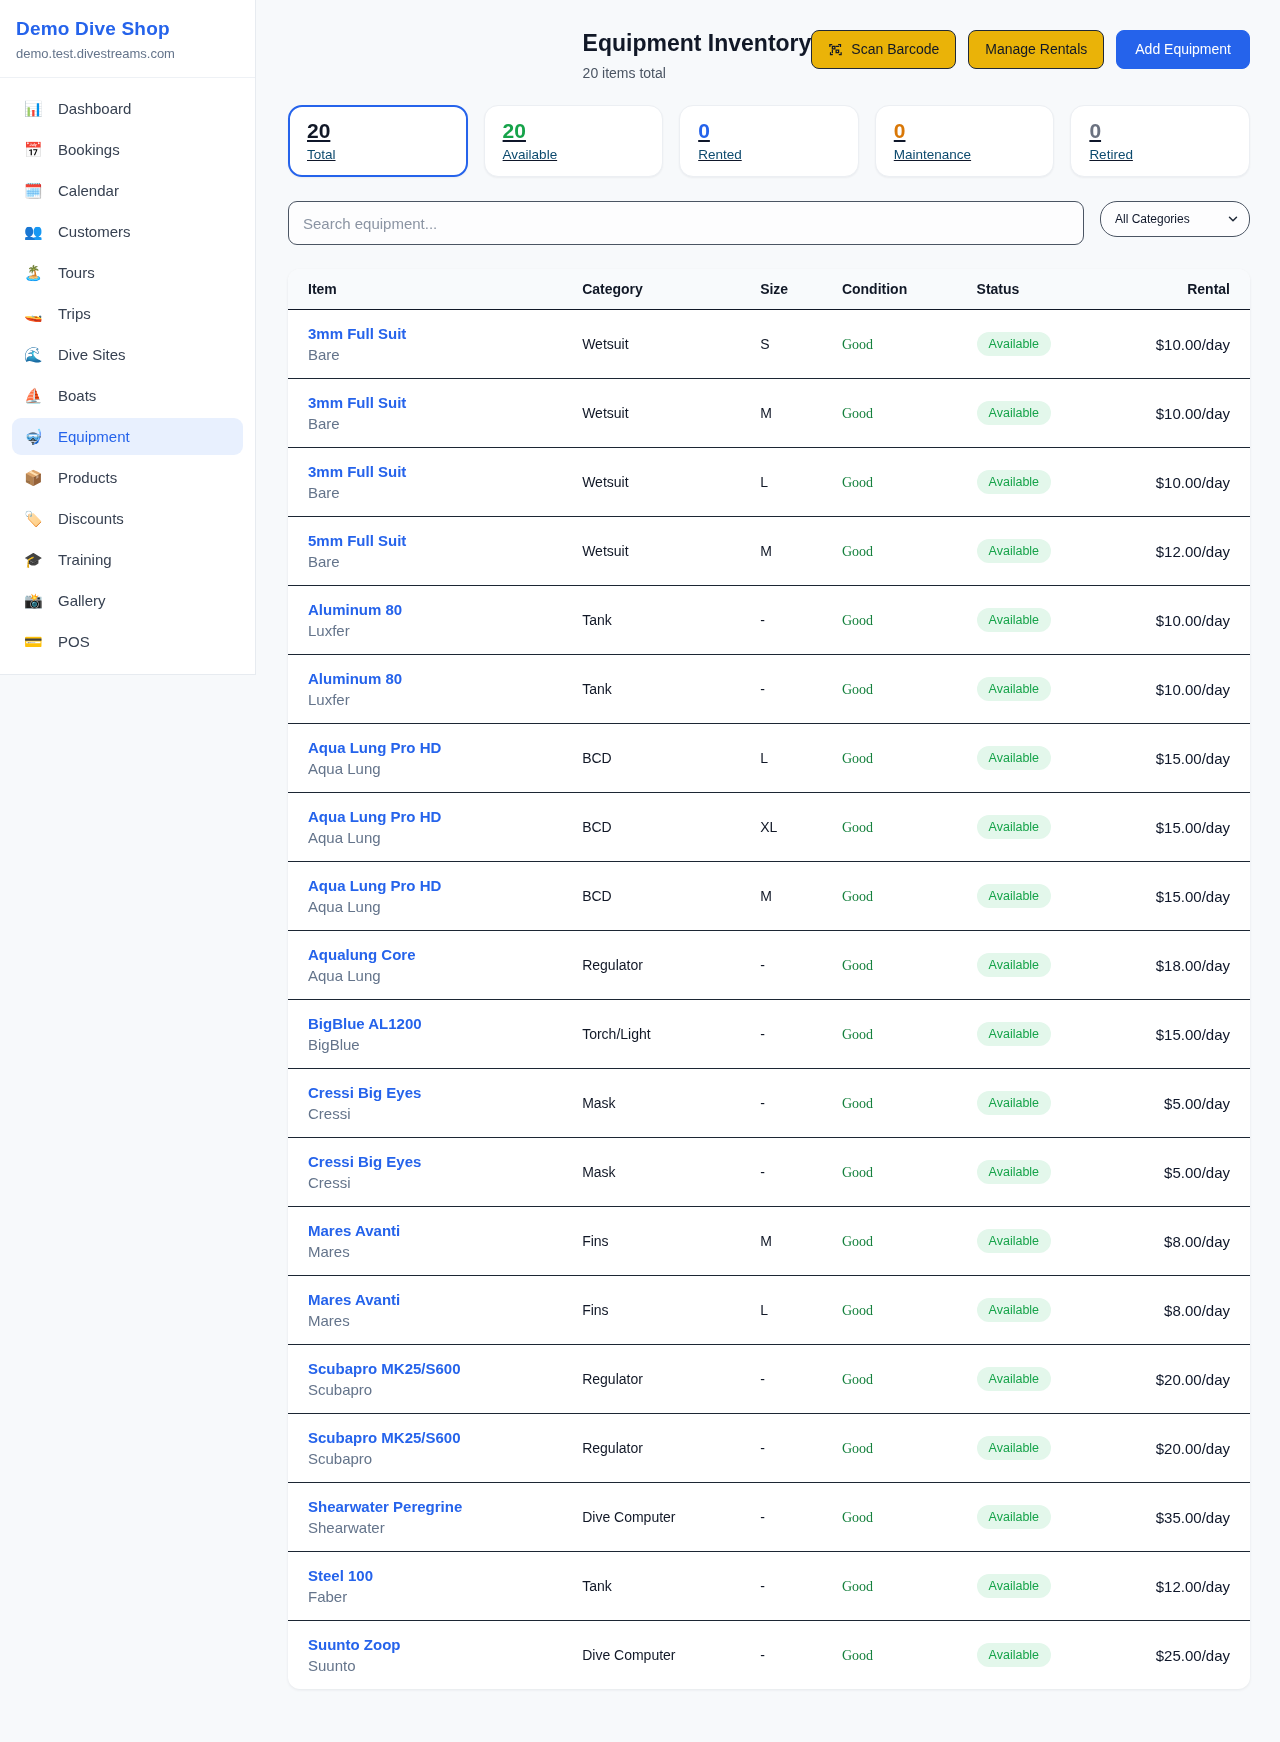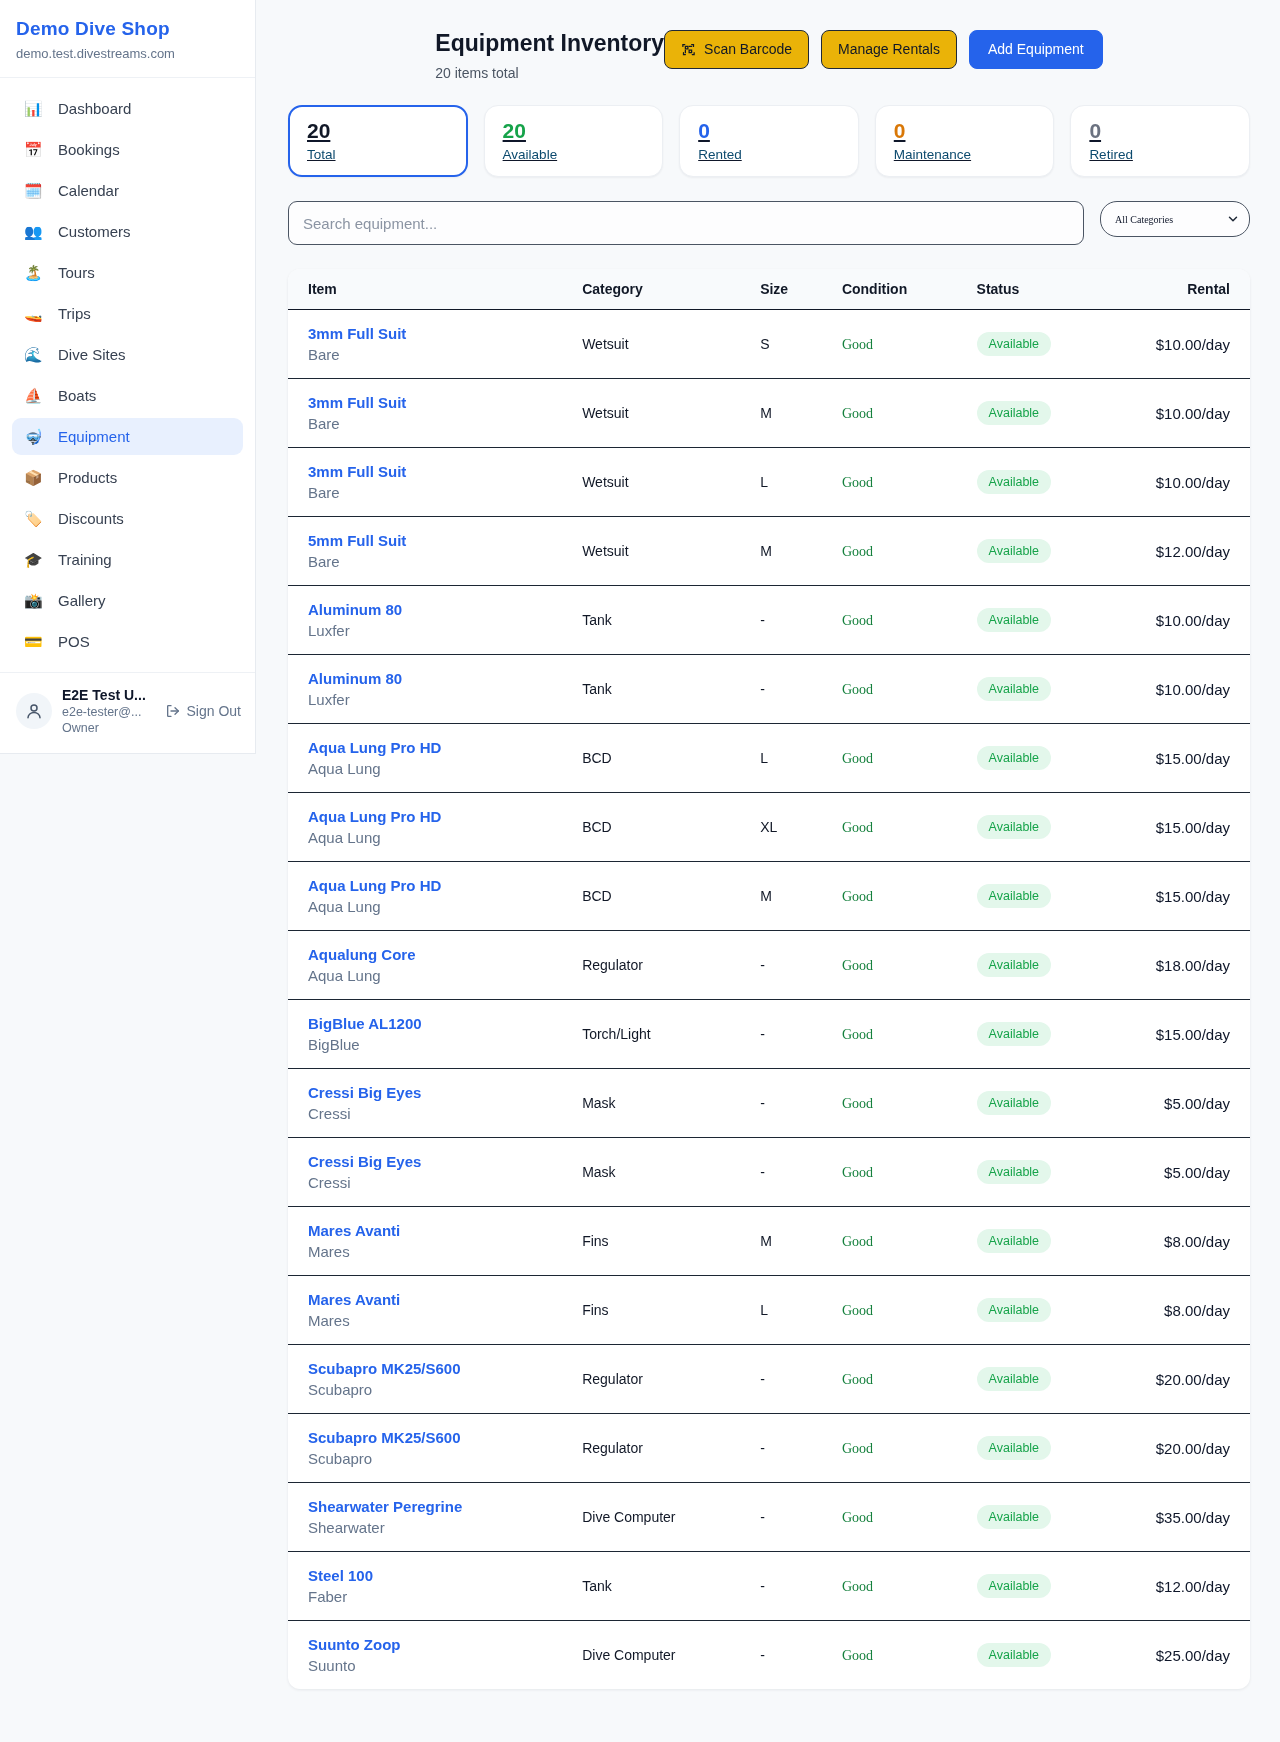--- a/index.html
+++ b/index.html
@@ -47,21 +47,21 @@
   .user-email, .user-role { font-size: 12.5px; color: #64748b; margin-top: 2px; }
   .signout {
     margin-left: auto; display: flex; align-items: center; gap: 6px;
     color: #64748b; font-size: 14px; background: none; border: none; cursor: pointer;
     font-family: inherit; white-space: nowrap;
   }
 
   
   .main { margin-left: 256px; padding: 30px 30px 26px 32px; }
 
-  .page-header { display: flex; justify-content: center; align-items: flex-start; }
+  .page-header { display: flex; justify-content: flex-end; align-items: flex-start; }
   .page-title { font-size: 23px; font-weight: bold; color: #111827; }
   .page-subtitle { font-size: 14px; color: #4b5563; margin-top: 8px; }
   .header-actions { display: flex; gap: 12px; }
   .btn {
     display: inline-flex; align-items: center; gap: 8px;
     font-family: inherit; font-size: 14px; font-weight: 500;
     padding: 9px 16px; border-radius: 8px; cursor: pointer; line-height: 1.2;
   }
   .btn-outline { background: #eab308; border: 1px solid #1f2937; color: #111827; }
   .btn-primary { background: #2563eb; border: 1px solid #2563eb; color: #ffffff; padding: 10px 18px; }
@@ -81,21 +81,21 @@
   .filters { display: flex; gap: 16px; margin-top: 24px; }
   .search-input {
     flex: 1 1 auto; height: 44px; border: 1px solid #4b5563; border-radius: 9px;
     padding: 0 14px; font-size: 15px; font-family: inherit; color: #0f172a; background: #fdfdfe;
   }
   .search-input::placeholder { color: #8b94a3; }
   .select-wrap { position: relative; width: 150px; flex: 0 0 auto; }
   .select-wrap select {
     width: 100%; height: 36px; appearance: none; -webkit-appearance: none;
     border: 1px solid #4b5563; border-radius: 17px; background: #fdfdfe;
-    padding: 0 30px 0 14px; font-size: 10px; font-family: Liberation Serif, serif; color: #0f172a; cursor: pointer;
+    padding: 0 30px 0 14px; font-size: 12px; font-family: Liberation Sans, sans-serif; color: #0f172a; cursor: pointer;
   }
   .select-wrap .chev { position: absolute; right: 10px; top: 11px; pointer-events: none; color: #1f2937; }
 
   
   .table-card {
     margin-top: 24px; background: #ffffff; border-radius: 12px;
     box-shadow: 0 1px 3px rgba(15,23,42,.08); overflow: hidden;
   }
   table { width: 100%; border-collapse: collapse; }
   thead th {
@@ -173,41 +173,20 @@
   </div>
       <div class="nav-item">
     <span class="nav-icon">📸</span>
     <span>Gallery</span>
   </div>
       <div class="nav-item">
     <span class="nav-icon">💳</span>
     <span>POS</span>
   </div>
     </nav>
-  <div class="user-block">
-    <div class="avatar">
-      <svg width="18" height="18" viewBox="0 0 24 24" fill="none" stroke="currentColor" stroke-width="2" stroke-linecap="round" stroke-linejoin="round">
-          <circle cx="12" cy="8" r="4"></circle>
-          <path d="M4 21c0-4 3.6-7 8-7s8 3 8 7"></path>
-        </svg>
-    </div>
-    <div class="user-info">
-      <div class="user-name">E2E Test U...</div>
-      <div class="user-email">e2e-tester@...</div>
-      <div class="user-role">Owner</div>
-    </div>
-    <button class="signout">
-      <svg width="16" height="16" viewBox="0 0 24 24" fill="none" stroke="currentColor" stroke-width="2" stroke-linecap="round" stroke-linejoin="round">
-          <path d="M9 4H5a1 1 0 0 0-1 1v14a1 1 0 0 0 1 1h4"></path>
-          <path d="M15 7l5 5-5 5"></path>
-          <path d="M20 12H9"></path>
-        </svg>
-      <span>Sign Out</span>
-    </button>
-  </div>
 </aside>
 
 <main class="main">
 
   <div class="page-header">
     <div>
       <h1 class="page-title">Equipment Inventory</h1>
       <div class="page-subtitle">20 items total</div>
     </div>
     <div class="header-actions">

